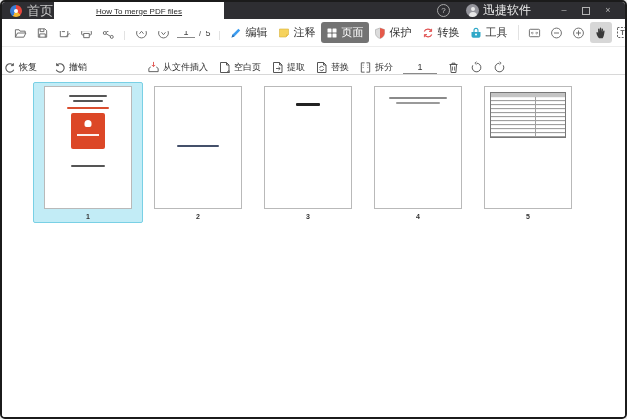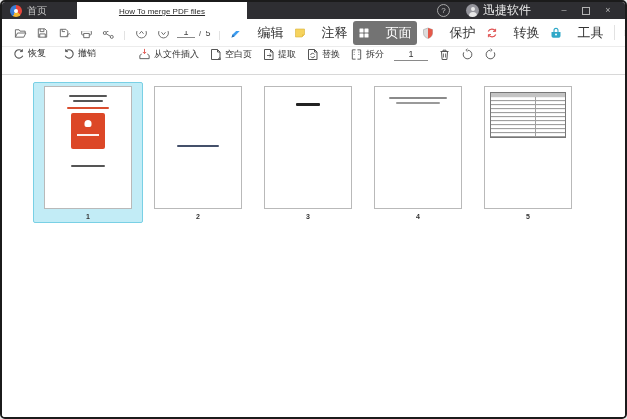--- a/index.html
+++ b/index.html
@@ -4,21 +4,21 @@
 <style>
   html,body{margin:0;padding:0;background:#e9e9e9;font-family:"Liberation Sans",sans-serif;}
   .window{position:relative;width:627px;height:419px;box-sizing:border-box;border:2px solid #1b1b1b;
     border-radius:5px;background:#fff;overflow:hidden;}
   
   .titlebar{height:17px;background:#2e2e32;display:flex;align-items:center;color:#cfcfcf;}
   .logo{width:12px;height:12px;border-radius:50%;margin:0 5px 0 8px;flex:0 0 auto;
     background:conic-gradient(#e8453c 0 130deg,#f2b632 130deg 215deg,#3a7bd5 215deg 360deg);
     position:relative;}
   .logo::after{content:"";position:absolute;left:4px;top:4px;width:4px;height:4px;border-radius:50%;background:#fff;}
-  .home-label{font-size:10px;color:#c6c6c6;margin-right:30px;}
+  .home-label{font-size:13px;color:#c6c6c6;margin-right:1px;}
   .tab{height:15px;margin-top:2px;background:#fff;border-radius:5px 5px 0 0;width:146px;
     display:flex;align-items:center;justify-content:center;color:#2a2a2a;font-size:8px;position:relative;padding:12px 12px;text-decoration:underline;}
   .tab-close{position:absolute;right:5px;top:3px;color:#9a9a9a;font-size:8px;line-height:8px;cursor:default;}
   .tb-right{margin-left:auto;display:flex;align-items:center;padding-right:6px;}
   .help-circle{width:11px;height:11px;border:1px solid #a7a7a7;border-radius:50%;font-size:8px;line-height:11px;
     text-align:center;color:#c4c4c4;margin-right:16px;}
   .avatar{width:13px;height:13px;border-radius:50%;background:#95959c;margin-right:4px;position:relative;overflow:hidden;}
   .avatar::before{content:"";position:absolute;left:4.5px;top:2.5px;width:4px;height:4px;border-radius:50%;background:#e8e8e8;}
   .avatar::after{content:"";position:absolute;left:2.5px;top:7.5px;width:8px;height:6px;border-radius:4px 4px 0 0;background:#e8e8e8;}
   .account-name{font-size:12px;color:#ededed;}
@@ -26,27 +26,27 @@
   .win-btn{width:22px;text-align:center;color:#b4b4b4;font-size:9px;line-height:17px;}
   .restore-box{display:inline-block;width:6px;height:6px;border:1px solid #b4b4b4;vertical-align:middle;}
   
   .toolbar{height:27px;display:flex;align-items:center;padding:0 7px;border-bottom:1px solid #ececec;background:#fff;}
   .ibtn{width:22px;height:21px;display:flex;align-items:center;justify-content:center;border-radius:3px;flex:0 0 auto;}
   .ibtn.chip{background:#d7d7d7;}
   .sep{width:1px;height:15px;background:#e2e2e2;margin:0 5px;flex:0 0 auto;}
   .pageind{display:flex;align-items:center;font-size:9px;color:#444;margin:0 3px;}
   .pagecur{min-width:14px;text-align:center;border-bottom:1px solid #8a8a8a;padding:0 2px;}
   .pagesep{margin:0 4px;color:#666;}
-  .mode{display:flex;align-items:center;gap:15px;font-size:13px;color:#333;padding:3px 5px;border-radius:3px;flex:0 0 auto;}
+  .mode{display:flex;align-items:center;gap:3px;font-size:11px;color:#333;padding:3px 5px;border-radius:3px;flex:0 0 auto;}
   .mode.active{background:#737373;color:#fff;}
   .micon{width:13px;height:13px;display:flex;align-items:center;justify-content:center;}
   .search{width:76px;height:14px;border:1px solid #c8c8c8;border-radius:9px;display:flex;align-items:center;
     padding:0 5px;gap:3px;margin:0 4px;flex:0 0 auto;}
   
-  .toolbar2{height:27px;display:flex;align-items:flex-start;padding:0 10px;border-bottom:1px solid #d8d8d8;background:#fff;}
+  .toolbar2{height:27px;display:flex;align-items:flex-end;padding:0 1px;border-bottom:1px solid #d8d8d8;background:#fff;}
   .act{display:flex;align-items:center;gap:3px;font-size:9px;color:#333;flex:0 0 auto;}
   .grp-left{display:flex;gap:16px;}
   .grp-center{display:flex;align-items:center;gap:10px;margin-left:auto;margin-right:118px;}
   .split-input{width:34px;height:13px;border:none;border-bottom:1px solid #8a8a8a;text-align:center;
     font-size:9px;color:#333;outline:none;background:transparent;padding:0;}
   
   .content{background:#fff;height:342px;}
   .thumbrow{display:flex;align-items:flex-start;margin-left:42px;padding-top:11px;gap:22px;}
   .thumb{display:flex;flex-direction:column;align-items:center;width:88px;flex:0 0 auto;}
   .sel-wrap{background:#c2ecf6;border:1px solid #79d0e5;border-radius:2px;padding:3px 10px 2px;margin:-4px -11px -3px;}

